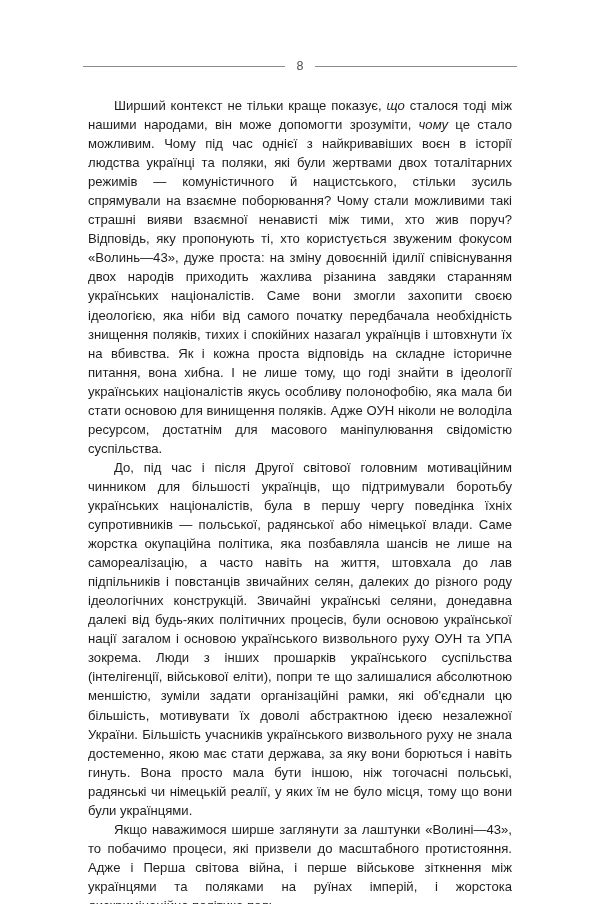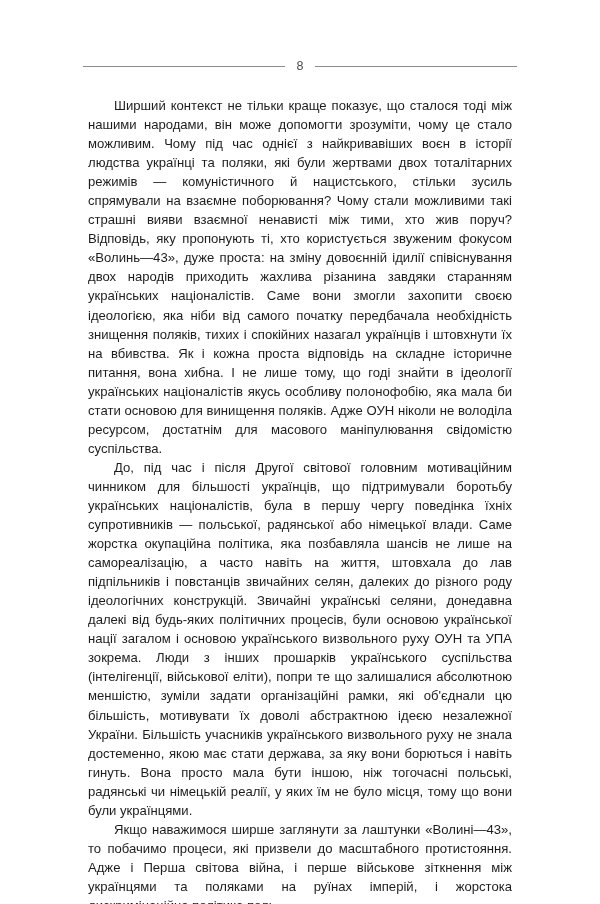--- a/index.html
+++ b/index.html
@@ -66,20 +66,21 @@
   }
   .body-text p {
     margin: 0;
     text-indent: 26px;
     text-align: justify;
   }
   .body-text p:last-child {
     text-align: justify;
   }
   .it {
+    font-style: italic;
   }
 </style>
 </head>
 <body>
 
 <div class="page">
 
   <div class="page-header">
     <div class="header-rule"></div>
     <div class="folio">8</div>

